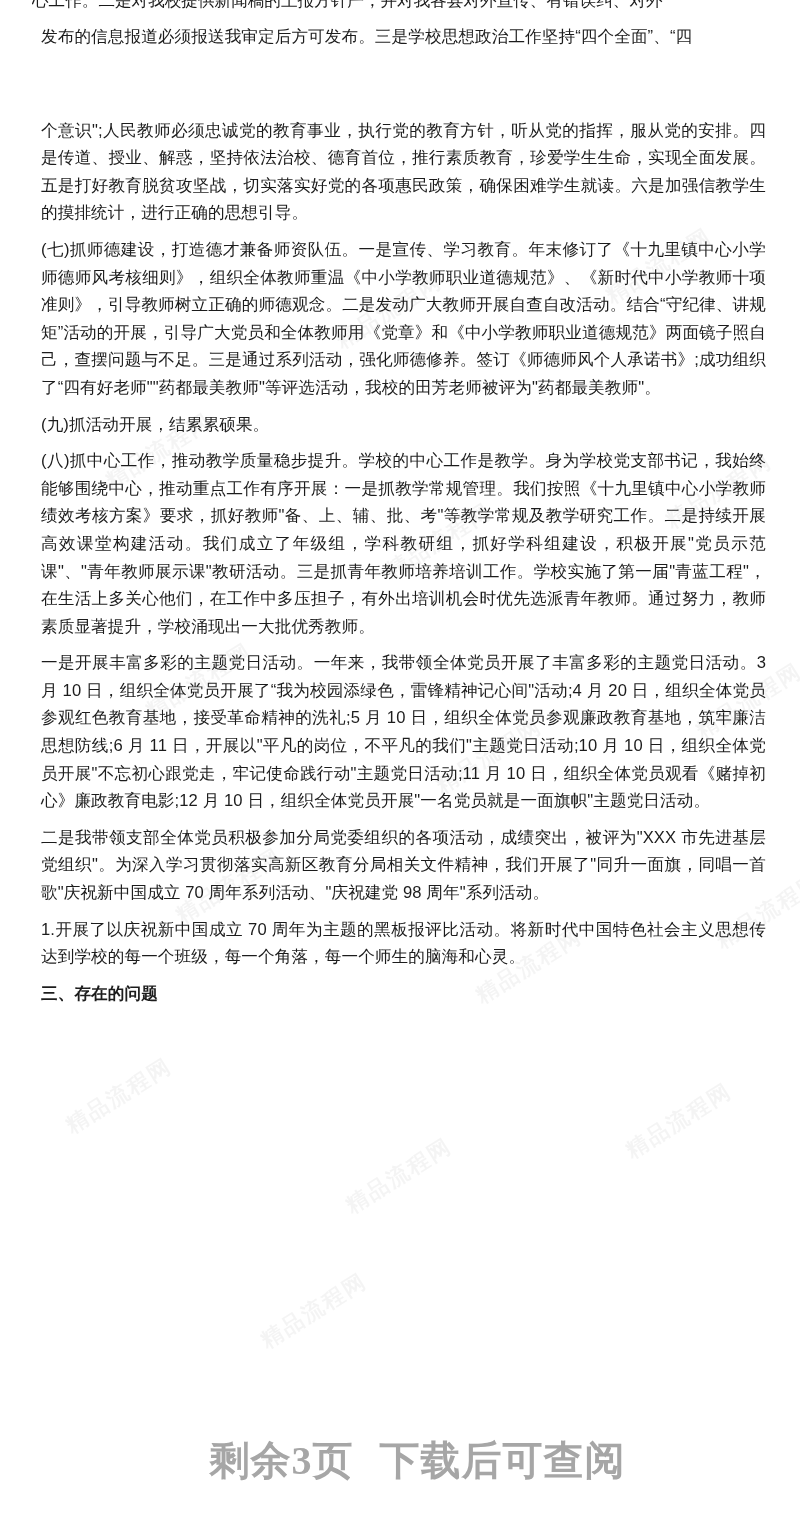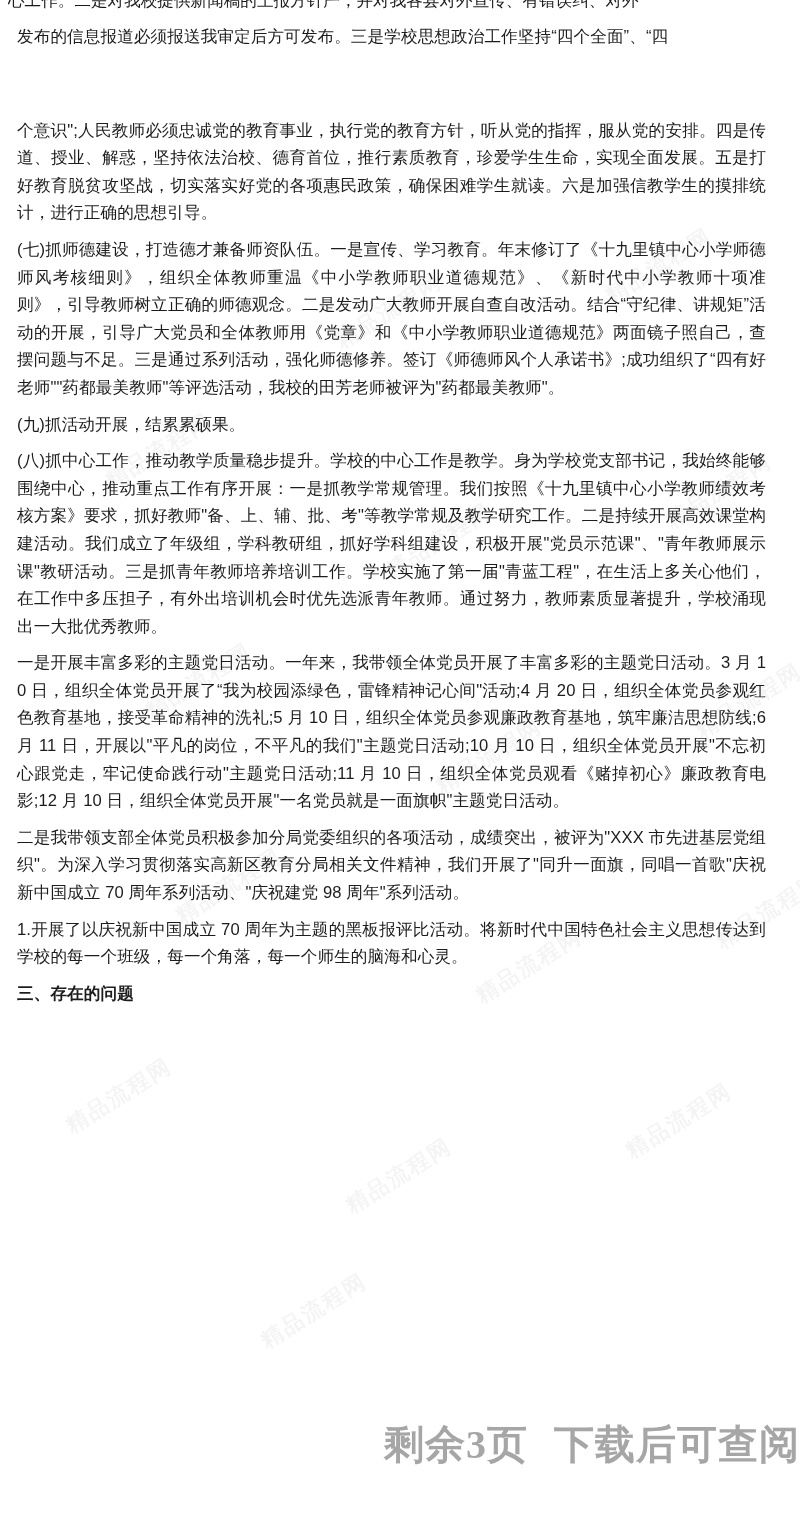--- a/index.html
+++ b/index.html
@@ -39,21 +39,21 @@
     letter-spacing: 2px;
     white-space: nowrap;
     transform: rotate(-32deg);
     transform-origin: left top;
   }
 
   
   .doc-body {
     position: relative;
     z-index: 2;
-    padding: 0 25px 0 8px;
+    padding: 0 25px 0 32px;
     box-sizing: border-box;
     width: 800px;
   }
   .clipped-line {
     height: 14px;
     overflow: hidden;
     position: relative;
     font-size: 16.6px;
     line-height: 27.6px;
   }
@@ -75,23 +75,23 @@
   p.para.heading {
     font-weight: bold;
   }
   .gap-lg { height: 48px; }
 
   
   .download-banner {
     position: absolute;
     left: 0;
     right: 0;
-    bottom: 45px;
+    bottom: 29px;
     z-index: 3;
-    text-align: right;
+    text-align: center;
     color: #a6a6a6;
     font-family: "Liberation Serif", "DejaVu Serif", serif;
     font-weight: bold;
     font-size: 40px;
     letter-spacing: 1px;
     user-select: none;
     padding-left: 35px;
   }
   .download-banner .sep {
     display: inline-block;

